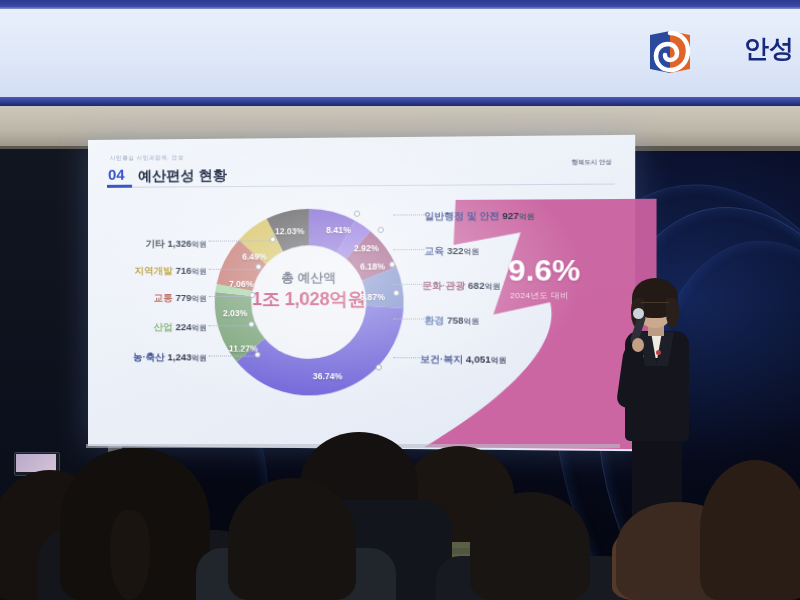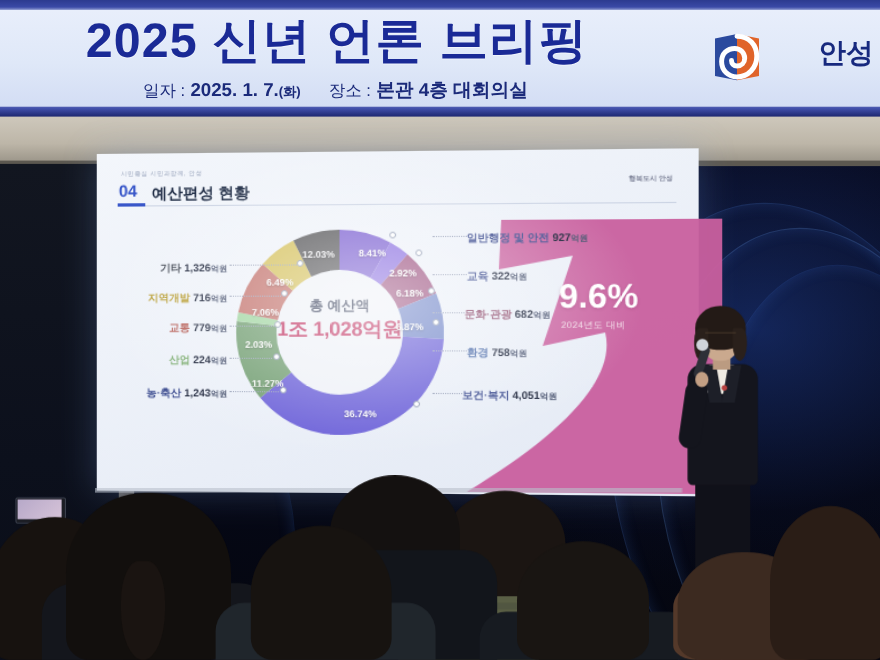--- a/index.html
+++ b/index.html
@@ -153,28 +153,20 @@
   <div class="streak s2"></div>
   <div class="streak s3"></div>
   <div class="streak s4"></div>
   <div class="ceiling"></div>
   <div class="ceiling-edge"></div>
   <div class="wall-left"></div>
   <div class="wall-strip"></div>
 
   <div class="banner">
     <div class="banner-inner"></div>
-    <div class="banner-title">2025 신년 언론 브리핑</div>
-    <div class="banner-sub">
-      <span class="lbl">일자 :</span>
-      <span>2025. 1. 7.</span><span class="sm">(화)</span>
-      <span class="gap"></span>
-      <span class="lbl">장소 :</span>
-      <span>본관 4층 대회의실</span>
-    </div>
 
     <div class="logo-wrap">
       <svg class="logo-mark" viewBox="0 0 44 46">
         <path d="M2,6 L22,2 L22,44 L2,40 Z" fill="#2b4a9e"></path>
         <path d="M22,2 L42,6 L42,40 L22,44 Z" fill="#e0642a"></path>
         <path d="M22,4 C33,4 40,12 40,22 C40,33 32,41 22,41 C14,41 8,35 8,27 C8,20 13,15 20,15 C25,15 29,19 29,24 C29,28 26,31 22,31 C19,31 17,29 17,26" fill="none" stroke="#ffffff" stroke-width="4.5" stroke-linecap="round"></path>
       </svg>
       <div class="logo-kr-big">안성</div>
     </div>
   </div>

